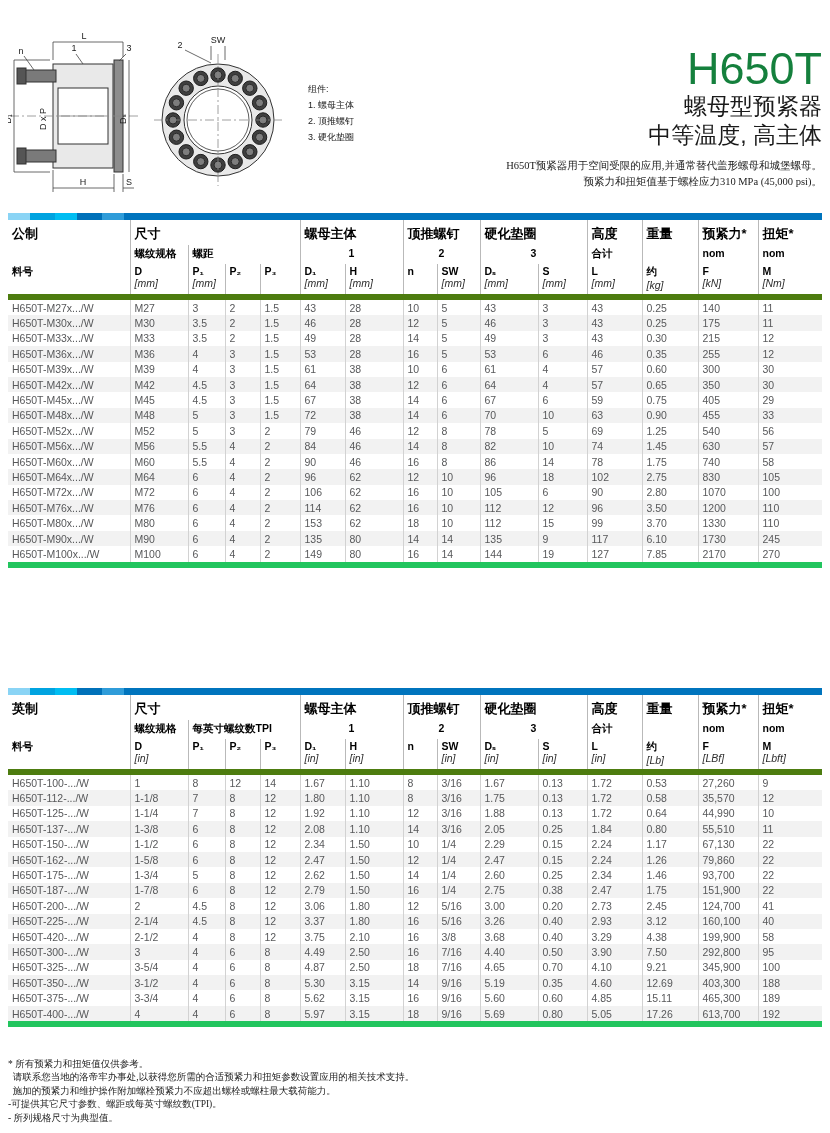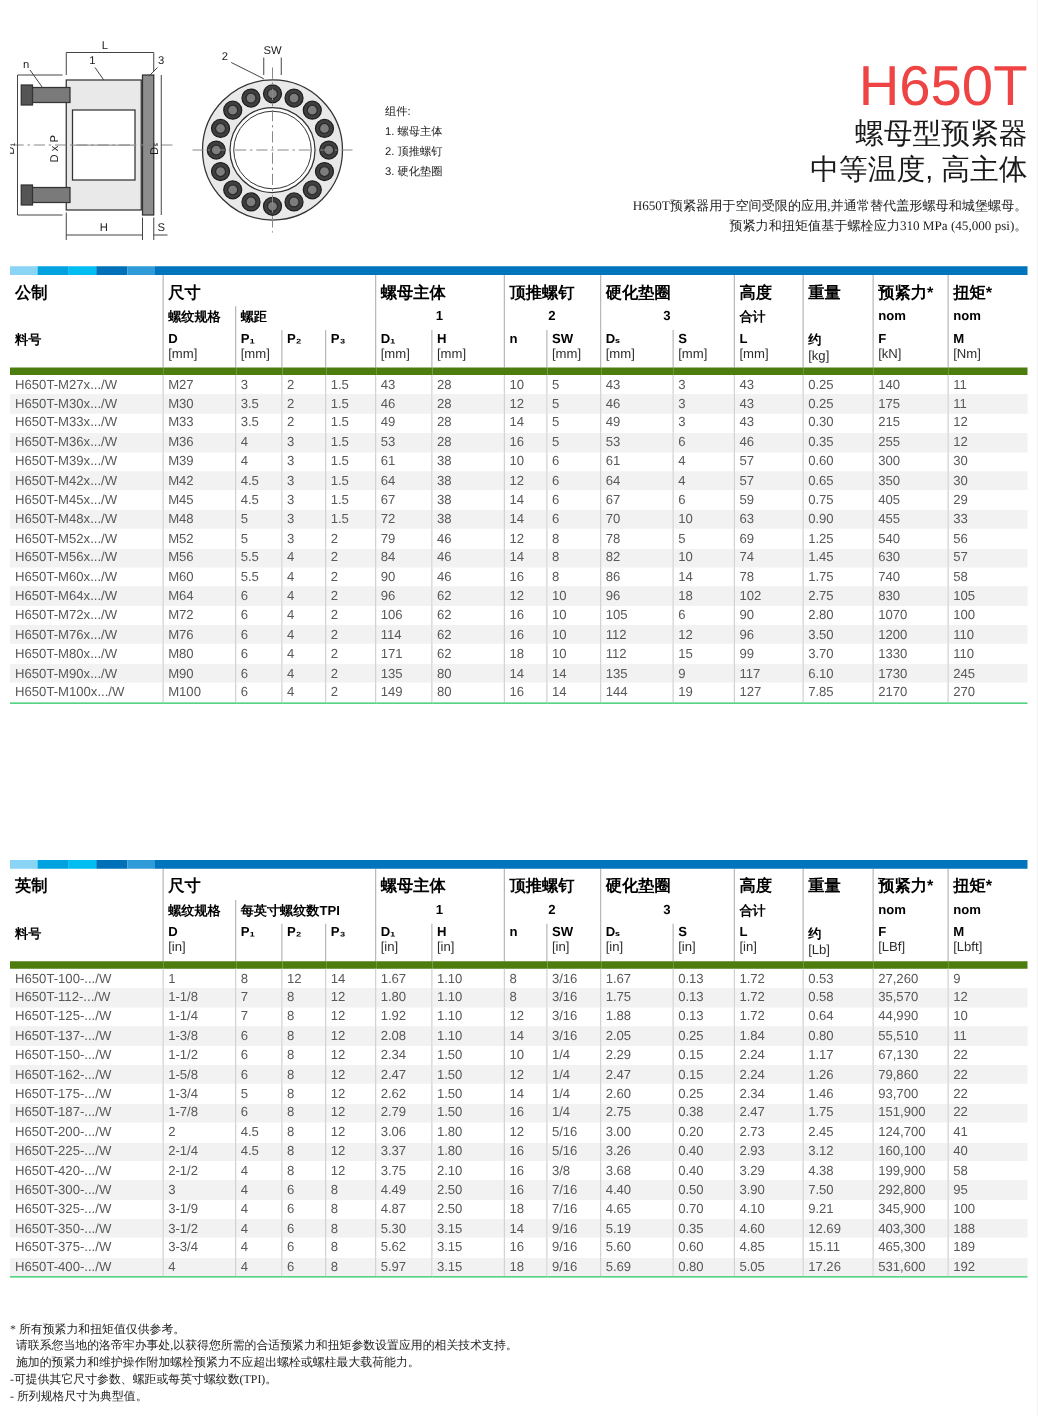--- a/index.html
+++ b/index.html
@@ -2,46 +2,46 @@
 <html><head>
 <meta charset="utf-8">
 <style>
   html,body{margin:0;padding:0;background:#e9e9e9;}
   .page{position:relative;width:830px;height:1133px;background:#fff;margin:0 auto;
         font-family:"Liberation Sans","DejaVu Sans",sans-serif;overflow:hidden;}
 
   
   .drawing{position:absolute;left:8px;top:30px;width:445px;height:180px;}
   .titleblock{position:absolute;right:8px;top:46px;text-align:right;}
-  .model{font-size:45px;font-weight:400;color:#ef4444;line-height:1.02;text-align:right;}
+  .model{font-size:45px;font-weight:400;color:#15803d;line-height:1.02;text-align:right;}
   .subtitle{font-size:23px;color:#1a1a1a;line-height:1.25;}
   .descs{margin-top:9px;font-family:"Liberation Serif","DejaVu Serif",serif;
          font-size:10.5px;color:#1a1a1a;line-height:1.5;}
 
   
   .colorbar{display:flex;height:7px;width:100%;}
   .colorbar span{display:block;height:100%;}
 
   
   .tblock{position:absolute;left:8px;width:814px;}
   #metric-block{top:213px;}
   #imperial-block{top:688px;}
   table{border-collapse:collapse;table-layout:fixed;width:814px;font-size:10.5px;}
   thead th{text-align:left;font-weight:bold;color:#000;vertical-align:top;padding:1px 4px;}
   tr.grow th{font-size:13px;padding-top:5px;padding-bottom:2px;height:16px;margin-top:20px;}
   tr.srow th{padding-top:2px;padding-bottom:2px;height:15px;font-size:10.5px;}
   tr.crow th{padding-bottom:3px;}
-  tr.crow .unit{font-weight:normal;color:#2d2d2d;min-height:12px;}
+  tr.crow .unit{font-weight:normal;color:#2d2d2d;min-height:12px;font-style:italic;}
   .ctr{text-align:center;}
   .bl{border-left:1px solid #b9b9b9;}
   tbody td{color:#57585a;padding:1.5px 4px;height:12.4px;white-space:nowrap;overflow:hidden;}
   tbody td.bl{border-left:1px solid #d2d2d2;}
   tbody tr:nth-child(even){background:#f2f2f2;}
   thead tr.crow th{border-bottom:6px solid #4d7c0f;}
-  tbody tr:last-child td{border-bottom:1px solid #22c55e;}
+  tbody tr:last-child td{border-bottom:6px solid #22c55e;}
 
   
   .footnotes{position:absolute;left:8px;top:1058px;width:790px;
              font-family:"Liberation Serif","DejaVu Serif",serif;
              font-size:9.5px;color:#222;line-height:1.42;}
   .footnotes div{white-space:pre-wrap;}
 
   
   .drawing svg text{font-family:"Liberation Sans","DejaVu Sans",sans-serif;fill:#1a1a1a;}
   .dimtxt{font-size:9px;}
@@ -515,21 +515,21 @@
             <td class="bl">3.50</td>
             <td class="bl">1200</td>
             <td class="bl">110</td>
           </tr>
           <tr>
             <td>H650T-M80x.../W</td>
             <td class="bl">M80</td>
             <td class="bl">6</td>
             <td class="bl">4</td>
             <td class="bl">2</td>
-            <td class="bl">171</td>
+            <td class="bl">153</td>
             <td class="bl">62</td>
             <td class="bl">18</td>
             <td class="bl">10</td>
             <td class="bl">112</td>
             <td class="bl">15</td>
             <td class="bl">99</td>
             <td class="bl">3.70</td>
             <td class="bl">1330</td>
             <td class="bl">110</td>
           </tr>
@@ -882,21 +882,21 @@
             <td class="bl">7/16</td>
             <td class="bl">4.40</td>
             <td class="bl">0.50</td>
             <td class="bl">3.90</td>
             <td class="bl">7.50</td>
             <td class="bl">292,800</td>
             <td class="bl">95</td>
           </tr>
           <tr>
             <td>H650T-325-.../W</td>
-            <td class="bl">3-1/9</td>
+            <td class="bl">3-5/4</td>
             <td class="bl">4</td>
             <td class="bl">6</td>
             <td class="bl">8</td>
             <td class="bl">4.87</td>
             <td class="bl">2.50</td>
             <td class="bl">18</td>
             <td class="bl">7/16</td>
             <td class="bl">4.65</td>
             <td class="bl">0.70</td>
             <td class="bl">4.10</td>
@@ -945,21 +945,21 @@
             <td class="bl">6</td>
             <td class="bl">8</td>
             <td class="bl">5.97</td>
             <td class="bl">3.15</td>
             <td class="bl">18</td>
             <td class="bl">9/16</td>
             <td class="bl">5.69</td>
             <td class="bl">0.80</td>
             <td class="bl">5.05</td>
             <td class="bl">17.26</td>
-            <td class="bl">531,600</td>
+            <td class="bl">613,700</td>
             <td class="bl">192</td>
           </tr>
         </tbody>
       </table>
   </div>
 
   <div class="footnotes">
       <div>* 所有预紧力和扭矩值仅供参考。</div>
       <div>  请联系您当地的洛帝牢办事处,以获得您所需的合适预紧力和扭矩参数设置应用的相关技术支持。</div>
       <div>  施加的预紧力和维护操作附加螺栓预紧力不应超出螺栓或螺柱最大载荷能力。</div>

